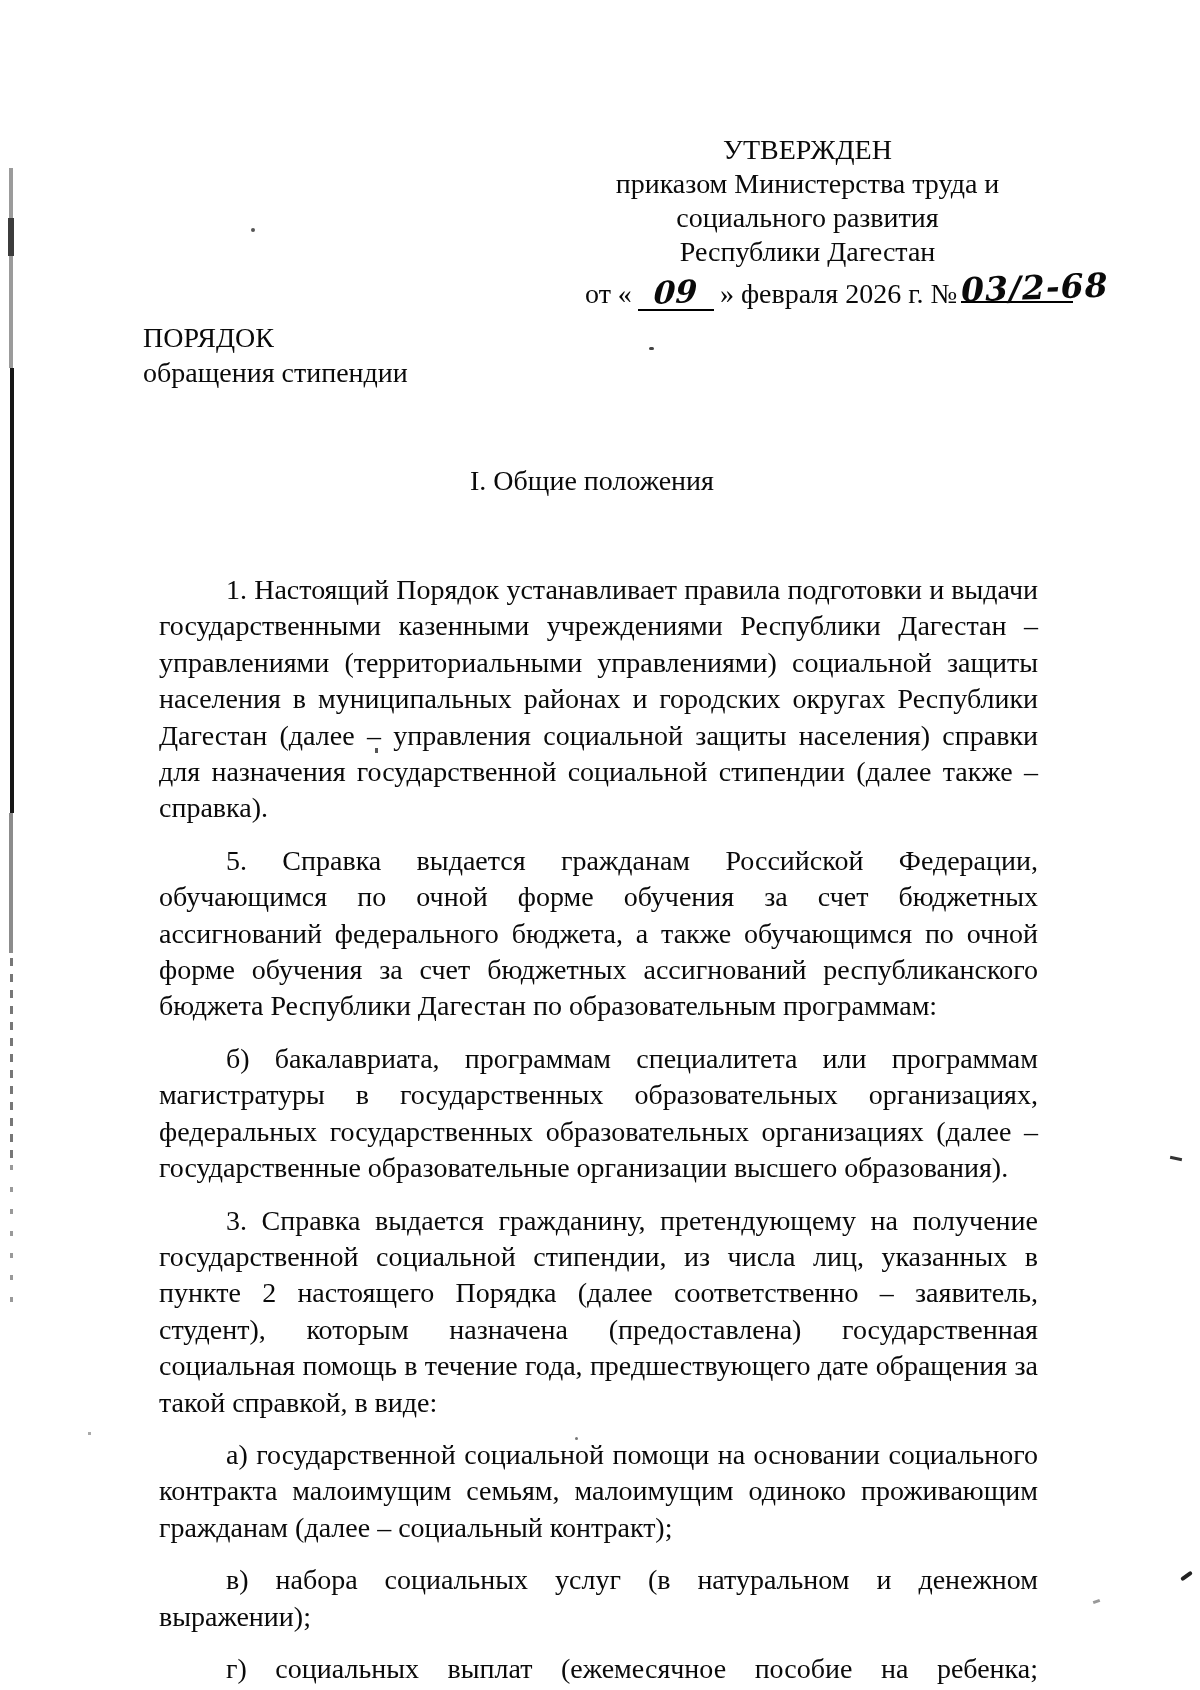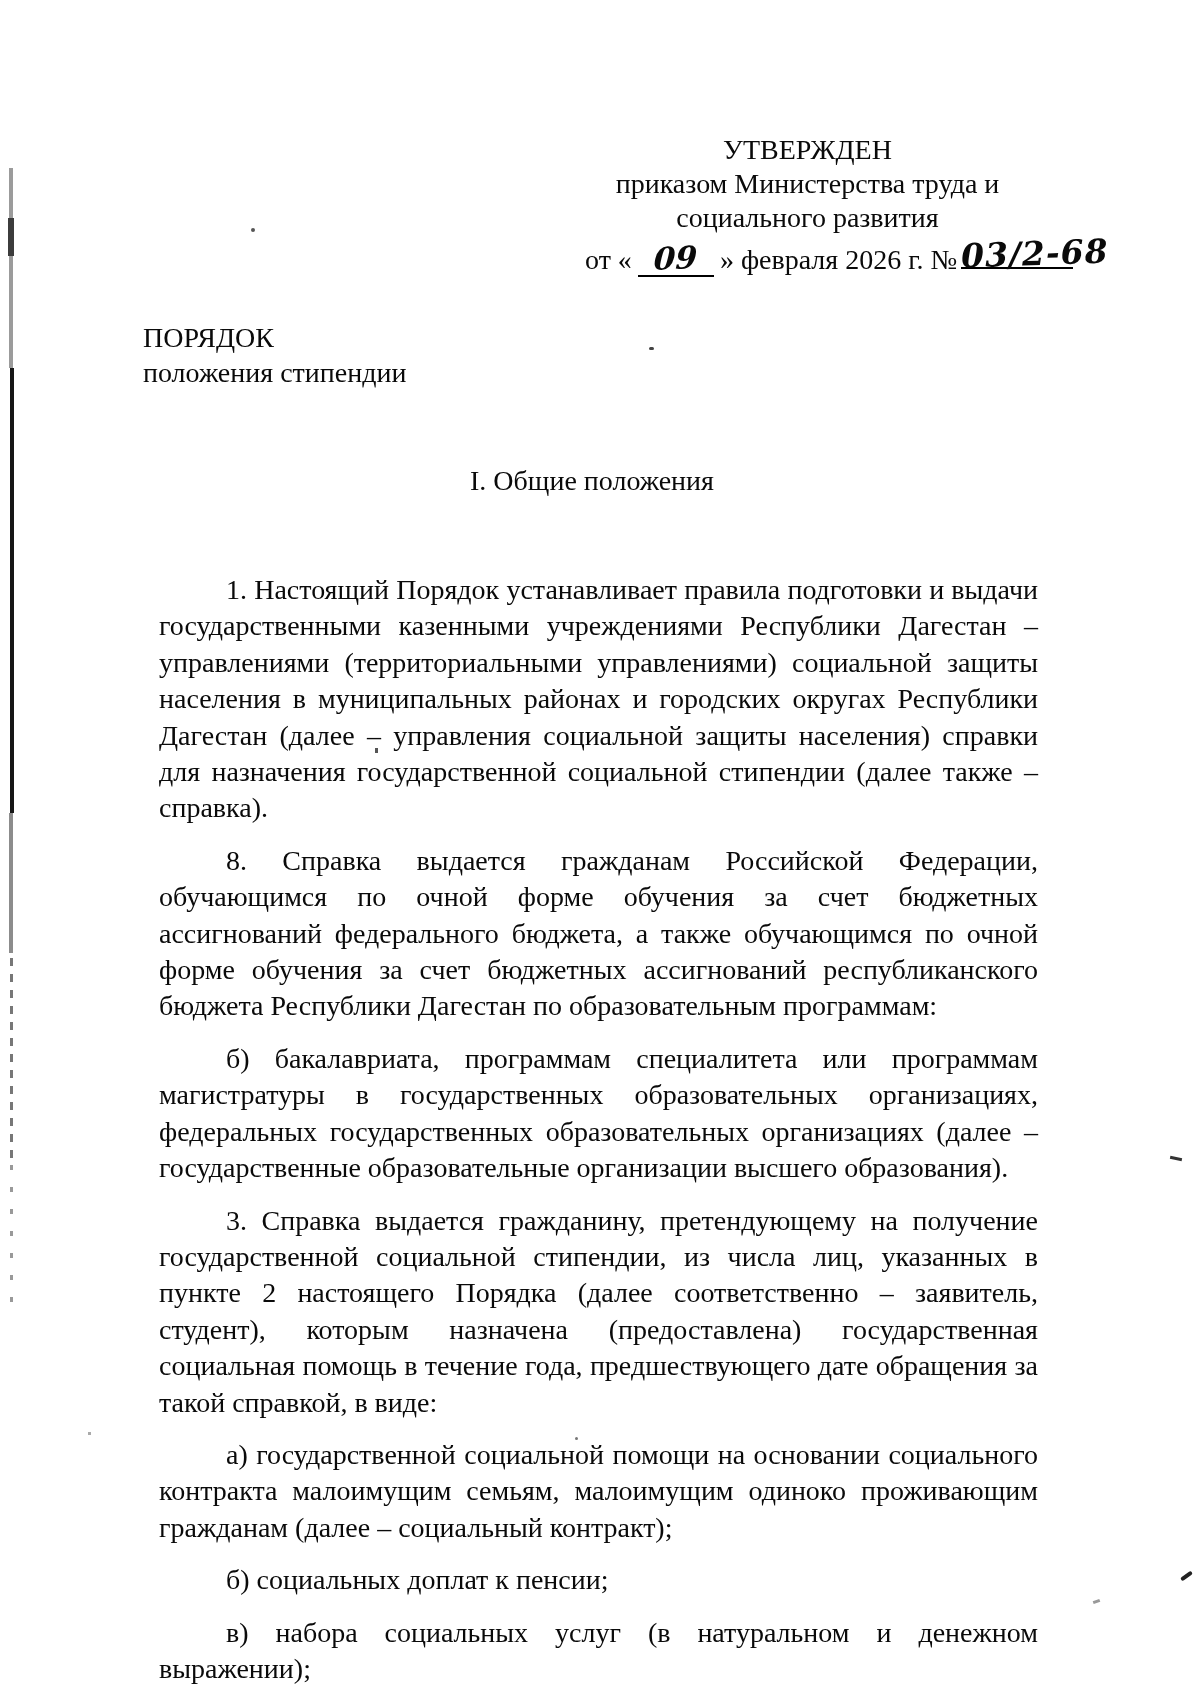--- a/index.html
+++ b/index.html
@@ -100,34 +100,34 @@
   <div class="artifact s4"></div>
   <div class="artifact s5"></div>
   <div class="artifact s6"></div>
   <div class="artifact s7"></div>
   <div class="artifact s8"></div>
 
   <div class="approval">
     <div>УТВЕРЖДЕН</div>
     <div>приказом Министерства труда и</div>
     <div>социального развития</div>
+    <div>Республики Дагестан</div>
     <div class="date-line"><span>от «</span><span class="hw-date"><span class="hw">09</span></span><span>» февраля 2026 г. №</span><span class="hw-num"><span class="hw">03/2-68</span></span></div>
   </div>
 
   <div class="title">
     <div>ПОРЯДОК</div>
-    <div>положения стипендии</div>
+    <div>обращения стипендии</div>
   </div>
 
   <div class="section-heading">I. Общие положения</div>
 
   <div class="body-text">
     <p>1. Настоящий Порядок устанавливает правила подготовки и выдачи государственными казенными учреждениями Республики Дагестан – управлениями (территориальными управлениями) социальной защиты населения в муниципальных районах и городских округах Республики Дагестан (далее – управления социальной защиты населения) справки для назначения государственной социальной стипендии (далее также – справка).</p>
-    <p>8. Справка выдается гражданам Российской Федерации, обучающимся по очной форме обучения за счет бюджетных ассигнований федерального бюджета, а также обучающимся по очной форме обучения за счет бюджетных ассигнований республиканского бюджета Республики Дагестан по образовательным программам:</p>
+    <p>5. Справка выдается гражданам Российской Федерации, обучающимся по очной форме обучения за счет бюджетных ассигнований федерального бюджета, а также обучающимся по очной форме обучения за счет бюджетных ассигнований республиканского бюджета Республики Дагестан по образовательным программам:</p>
     <p>б) бакалавриата, программам специалитета или программам магистратуры в государственных образовательных организациях, федеральных государственных образовательных организациях (далее – государственные образовательные организации высшего образования).</p>
     <p>3. Справка выдается гражданину, претендующему на получение государственной социальной стипендии, из числа лиц, указанных в пункте 2 настоящего Порядка (далее соответственно – заявитель, студент), которым назначена (предоставлена) государственная социальная помощь в течение года, предшествующего дате обращения за такой справкой, в виде:</p>
     <p>а) государственной социальной помощи на основании социального контракта малоимущим семьям, малоимущим одиноко проживающим гражданам (далее – социальный контракт);</p>
-    <p>б) социальных доплат к пенсии;</p>
     <p>в) набора социальных услуг (в натуральном и денежном выражении);</p>
     <p>г) социальных выплат (ежемесячное пособие на ребенка; единовременная денежная выплата малоимущим семьям при рождении пятого и каждого последующего ребенка, десятого и каждого последующего ребенка, одновременно двух детей, одновременно трех и более детей; единовременная денежная выплата на</p>
   </div>
 
 </div>
 
 </body></html>

